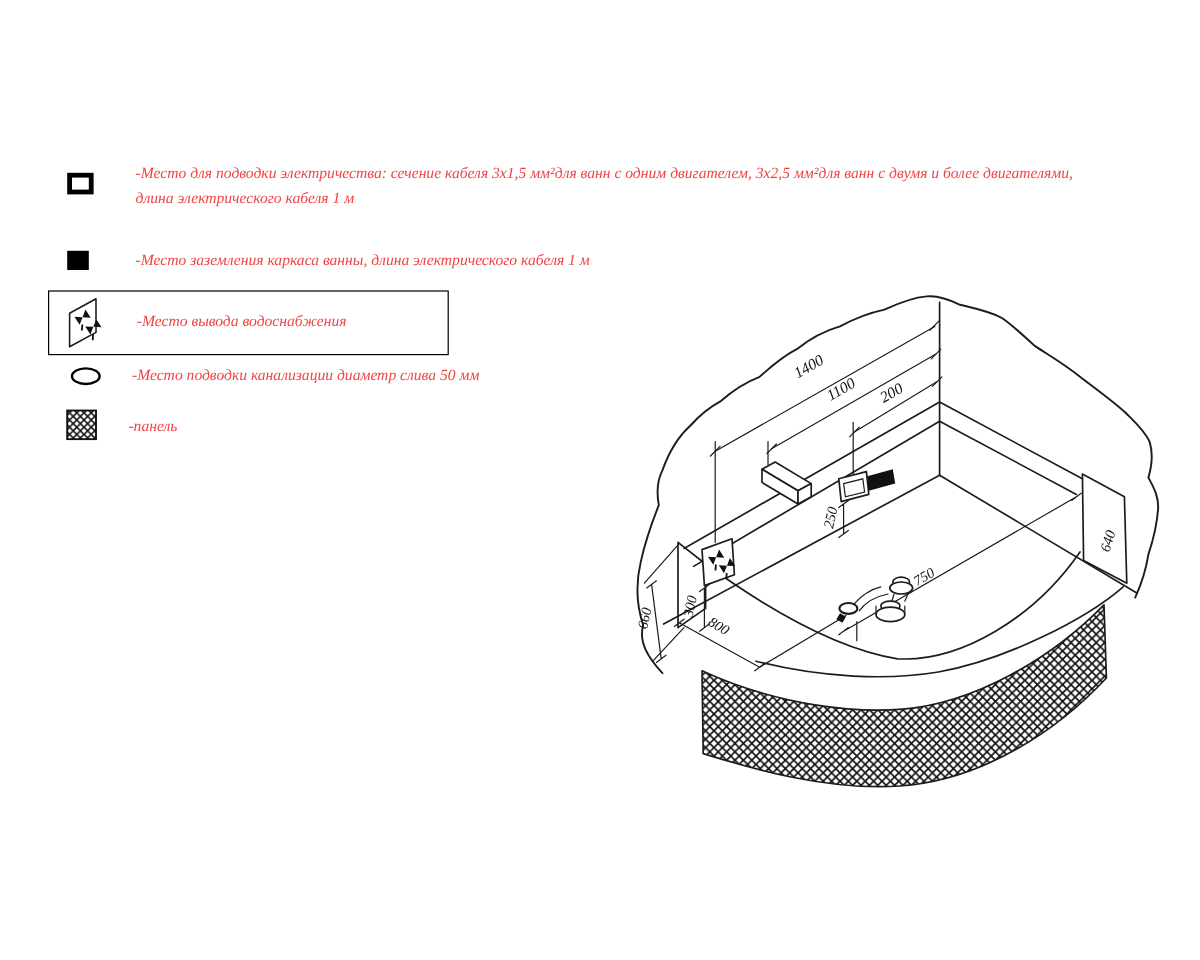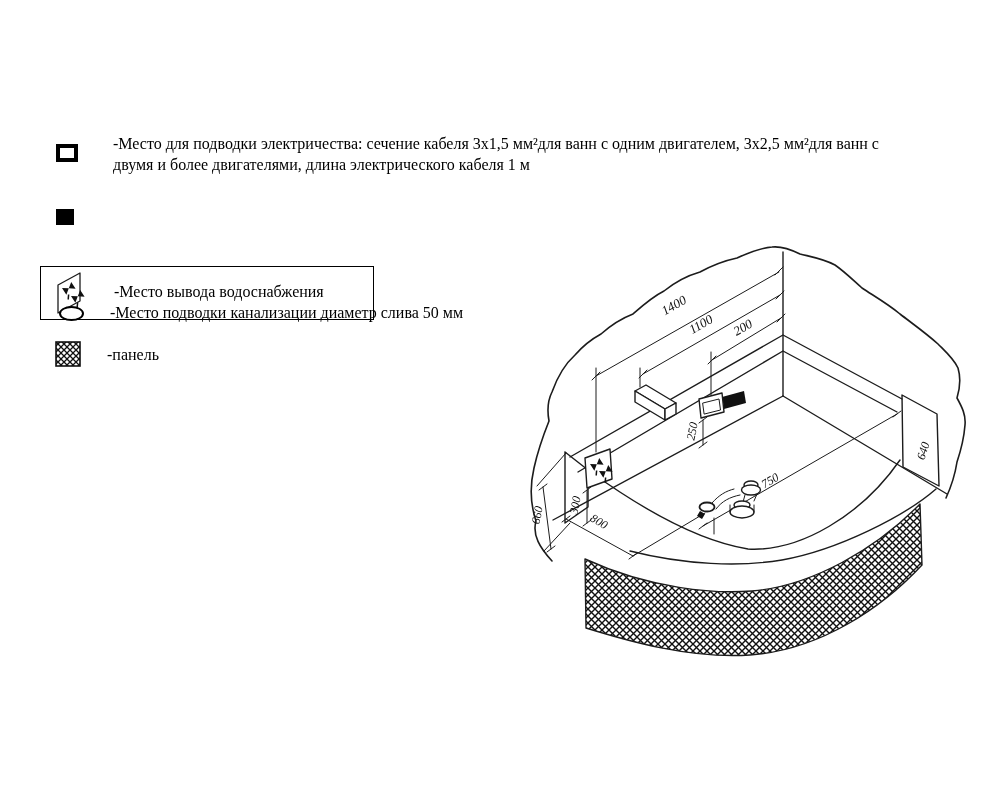--- a/index.html
+++ b/index.html
@@ -1,42 +1,43 @@
 <!DOCTYPE html>
 <html><head>
 <meta charset="utf-8">
 <style>
   html,body{margin:0;padding:0;background:#fff;}
   .page{position:relative;width:1000px;height:800px;background:#fff;overflow:hidden;
         font-family:"Liberation Serif",serif;color:#000;}
   .abs{position:absolute;}
-  .legend-label{font-size:16px;line-height:21px;color:#000000;}
+  .legend-label{font-style:italic;font-size:13px;line-height:21px;color:#ef4444;}
   .sym-open-square{width:14px;height:10px;border:4px solid #000;background:#fff;}
   .sym-solid-square{width:18px;height:16px;background:#000;}
   .sym-ellipse{width:21px;height:11px;border:2.5px solid #000;border-radius:50%;background:#fff;}
-  .legend-box{border:1.5px solid #000;background:#fff;margin-top:24px;}
+  .legend-box{border:1.5px solid #000;background:#fff;}
   .drawing-svg{position:absolute;left:0;top:0;}
   .ln{fill:none;stroke:#1c1c1c;stroke-width:1.4;stroke-linecap:round;stroke-linejoin:round;}
   .blob{stroke-width:1.6;}
   .thin{fill:none;stroke:#1c1c1c;stroke-width:1;stroke-linecap:round;}
   .wfill{fill:#fff;}
   .dim{font-family:"Liberation Serif",serif;font-style:italic;font-size:13px;fill:#111;text-anchor:middle;}
   .dimv{font-size:12px;}
 </style>
 </head>
 <body>
 
 <div class="page">
 
   <div class="abs" style="left:0;top:0;width:1000px;height:400px;">
 
     <div class="abs sym-open-square" style="left:56px;top:144px;"></div>
     <div class="abs legend-label" style="left:113px;top:133px;width:800px;">-Место для подводки электричества: сечение кабеля 3х1,5 мм²для ванн с одним двигателем, 3х2,5 мм²для ванн с двумя и более двигателями, длина электрического кабеля 1 м</div>
 
     <div class="abs sym-solid-square" style="left:56px;top:209px;"></div>
+    <div class="abs legend-label" style="left:113px;top:206px;width:800px;">-Место заземления каркаса ванны, длина электрического кабеля 1 м</div>
 
     <div class="abs legend-box" style="left:40px;top:242px;width:332px;height:52px;">
       <svg class="abs" style="left:12px;top:3px;" width="40" height="48" viewBox="0 0 40 48">
         <defs>
           <g id="valve-l">
             <path d="M0 0 L5.5 4 L0 8 Z M11 0 L5.5 4 L11 8 Z" fill="#111"></path>
             <line x1="2" y1="9" x2="-1" y2="13" stroke="#111" stroke-width="1.5"></line>
           </g>
         </defs>
         <path d="M5 15 L27 3 L27 31 L5 43 Z" fill="#fff" stroke="#1c1c1c" stroke-width="1.3" stroke-linejoin="round"></path>

